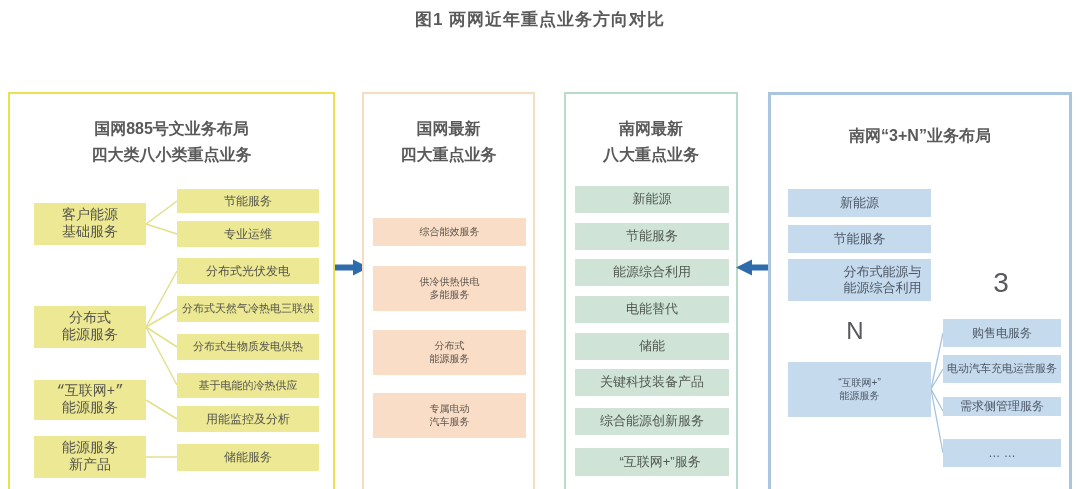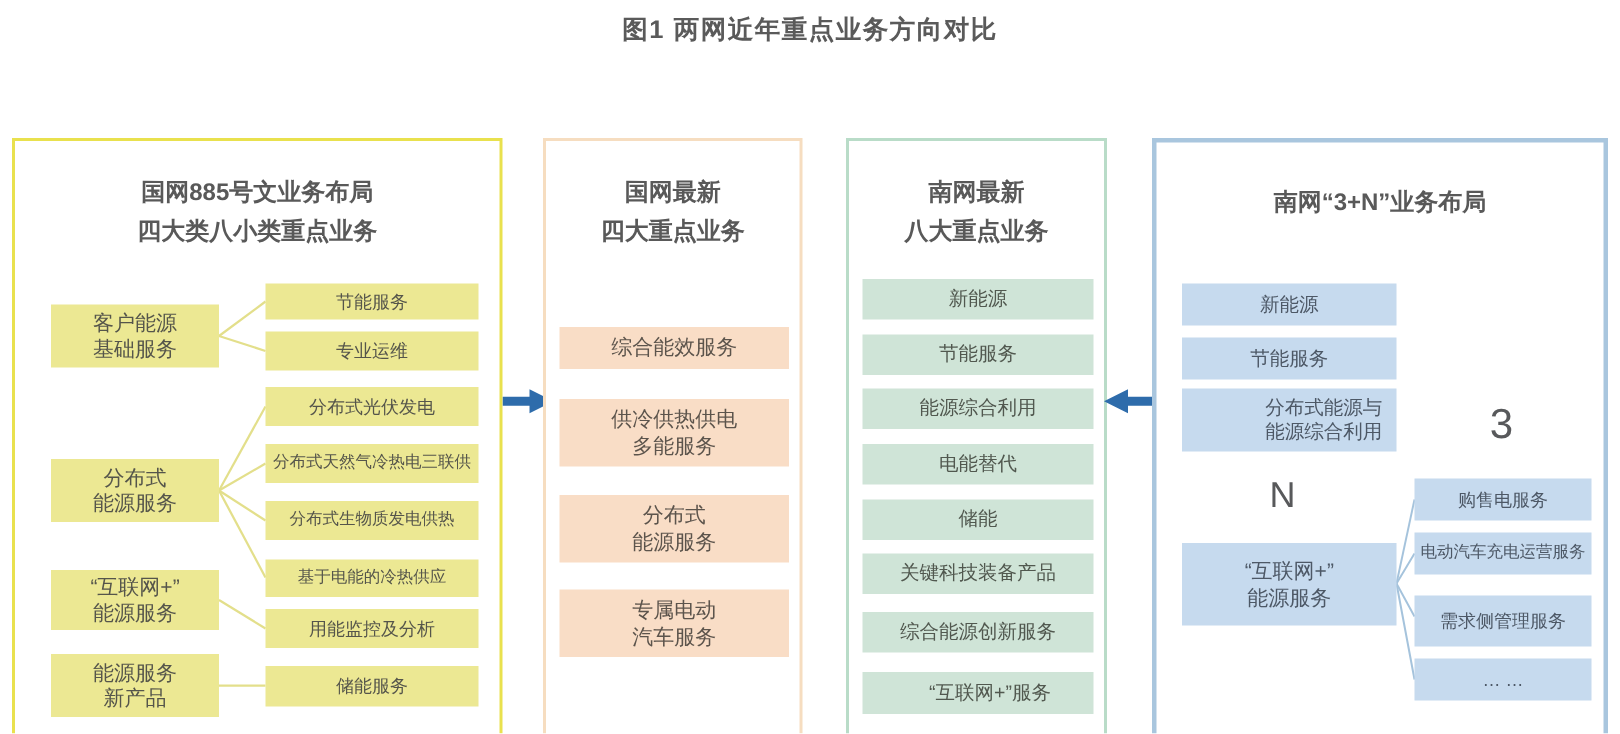--- a/index.html
+++ b/index.html
@@ -25,22 +25,22 @@
   .p4 .panel-title { top:28px; }
   .box {
     position:absolute; display:flex; align-items:center; justify-content:center;
     text-align:center; color:#55554b; font-size:12px; line-height:1.25;
     white-space:pre-line; box-sizing:border-box; padding:1px 2px;
   }
   .ybox { background:var(--panel1_box,#ece893); }
   .obox { background:var(--panel2_box,#f9ddc6); color:#5c544c; }
   .gbox { background:var(--panel3_box,#cfe4d7); color:#51584f; }
   .bbox { background:var(--panel4_box,#c6daee); color:#4d5866; }
-  .cat  { font-size:14px; }
-  .fs14 { font-size:14px; }
+  .cat  { font-size:14px;font-family:Liberation Mono, monospace; }
+  .fs14 { font-size:10px; }
   .fs13 { font-size:13px; }
   .fs11 { font-size:11px; }
   .conn { position:absolute; left:0; top:0; pointer-events:none; }
   .big-label {
     position:absolute; width:50px; text-align:center; color:#58595b; font-size:28px;
   }
   .n-label { font-size:24px; }
   .arrow { position:absolute; }
 </style>
 </head>
@@ -129,17 +129,17 @@
     <div class="box bbox fs13" style="left:17px;top:94px;width:143px;height:28px;">新能源</div>
     <div class="box bbox fs13" style="left:17px;top:130px;width:143px;height:28px;">节能服务</div>
     <div class="box bbox fs13" style="left:17px;top:164px;width:143px;height:42px;padding-left:48px;">分布式能源与
 能源综合利用</div>
     <div class="big-label" style="left:205px;top:172px;">3</div>
     <div class="big-label n-label" style="left:59px;top:222px;">N</div>
     <div class="box bbox fs14" style="left:17px;top:267px;width:143px;height:55px;">“互联网+”
 能源服务</div>
     <div class="box bbox" style="left:172px;top:224px;width:118px;height:28px;">购售电服务</div>
     <div class="box bbox fs11" style="left:172px;top:260px;width:118px;height:28px;">电动汽车充电运营服务</div>
-    <div class="box bbox" style="left:172px;top:302px;width:118px;height:34px;">需求侧管理服务</div>
+    <div class="box bbox" style="left:172px;top:302px;width:118px;height:19px;">需求侧管理服务</div>
     <div class="box bbox" style="left:172px;top:344px;width:118px;height:28px;">… …</div>
   </div>
 
 </div>
 
 </body></html>

